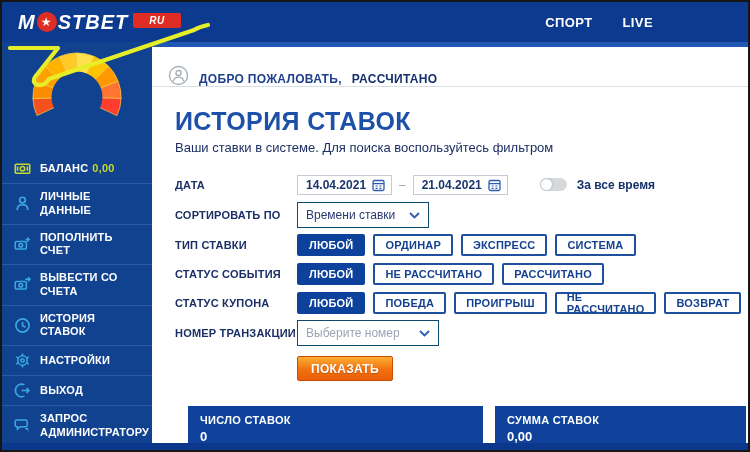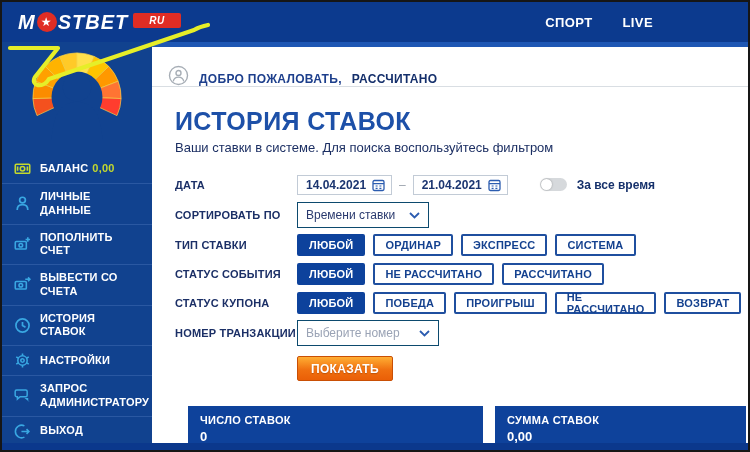--- a/index.html
+++ b/index.html
@@ -178,35 +178,35 @@
           <svg width="17" height="17" viewBox="0 0 16 16" fill="none" stroke="#39a7e2" stroke-width="1.5">
             <circle cx="8" cy="8" r="4.4"></circle>
             <circle cx="8" cy="8" r="1.6"></circle>
             <path d="M8 3.6 V1.3 M8 12.4 V14.7 M11.9 5.8 L13.9 4.6 M4.1 10.2 L2.1 11.4 M11.9 10.2 L13.9 11.4 M4.1 5.8 L2.1 4.6"></path>
           </svg>
         </span>
         <span class="menu-label">НАСТРОЙКИ</span>
       </div>
       <div class="menu-row">
         <span class="menu-ic">
+          <svg width="17" height="17" viewBox="0 0 16 16" fill="none" stroke="#39a7e2" stroke-width="1.5">
+            <path d="M9.8 2.7 A5.9 5.9 0 1 0 9.8 13.3"></path>
+            <path d="M7 8 h7 M11.8 5.8 L14 8 L11.8 10.2"></path>
+          </svg>
+        </span>
+        <span class="menu-label">ВЫХОД</span>
+      </div>
+      <div class="menu-row">
+        <span class="menu-ic">
           <svg width="17" height="17" viewBox="0 0 16 16" fill="none" stroke="#39a7e2" stroke-width="1.4">
             <path d="M2.5 2.8 h8.5 a1.4 1.4 0 0 1 1.4 1.4 v3.6 a1.4 1.4 0 0 1 -1.4 1.4 h-5.2 l-2.6 2.2 v-2.2 h-0.7 a1.4 1.4 0 0 1 -1.4 -1.4 v-3.6 a1.4 1.4 0 0 1 1.4 -1.4 Z"></path>
             <path d="M9.8 10.4 h3.6 v2.4 l1.4 1.6" fill="#39a7e2" stroke="none"></path>
           </svg>
         </span>
         <span class="menu-label">ЗАПРОС АДМИНИСТРАТОРУ</span>
-      </div>
-      <div class="menu-row">
-        <span class="menu-ic">
-          <svg width="17" height="17" viewBox="0 0 16 16" fill="none" stroke="#39a7e2" stroke-width="1.5">
-            <path d="M9.8 2.7 A5.9 5.9 0 1 0 9.8 13.3"></path>
-            <path d="M7 8 h7 M11.8 5.8 L14 8 L11.8 10.2"></path>
-          </svg>
-        </span>
-        <span class="menu-label">ВЫХОД</span>
       </div>
     </div>
   </div>
 
   <div class="main">
     <div class="topstrip"></div>
 
     <div class="welcome">
       <svg width="21" height="21" viewBox="0 0 20 20" fill="none" stroke="#a6adb5" stroke-width="1.3">
         <circle cx="10" cy="10" r="8.6"></circle>

